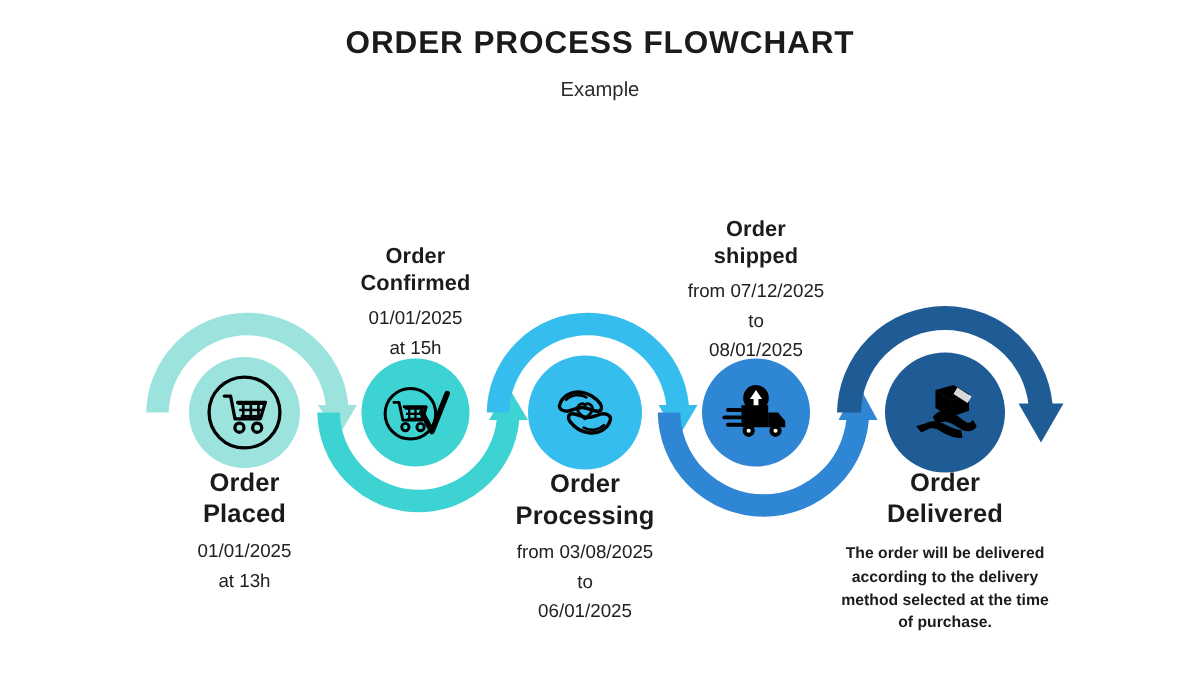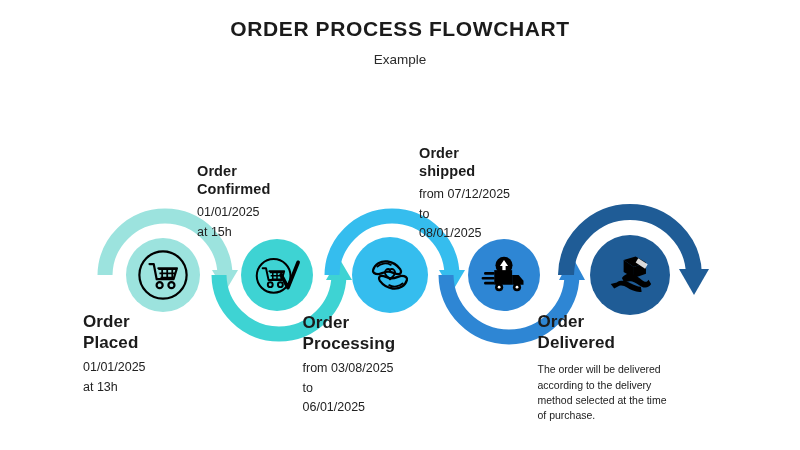--- a/index.html
+++ b/index.html
@@ -68,21 +68,21 @@
     align-items: center;
     justify-content: center;
   }
   .node-icon {
     display: block;
   }
 
   
   .label-block {
     position: absolute;
-    text-align: left;
+    text-align: center;
     transform: translateX(-50%);
     line-height: 1.22;
     color: #1b1b1b;
   }
   .label-title {
     font-size: 14.5px;
     font-weight: bold;
     white-space: pre-line;
     letter-spacing: 0.1px;
   }
@@ -92,21 +92,21 @@
   .label-meta {
     font-size: 12.5px;
     font-weight: normal;
     color: #222222;
     white-space: pre-line;
     margin-top: 5px;
     line-height: 1.55;
   }
   .label-desc {
     font-size: 10.5px;
-    font-weight: normal;
+    font-weight: bold;
     color: #1b1b1b;
     white-space: pre-line;
     margin-top: 9px;
     line-height: 1.45;
   }
 </style>
 </head>
 <body>
 
 <div id="stage" style="background: rgb(255, 255, 255);">

